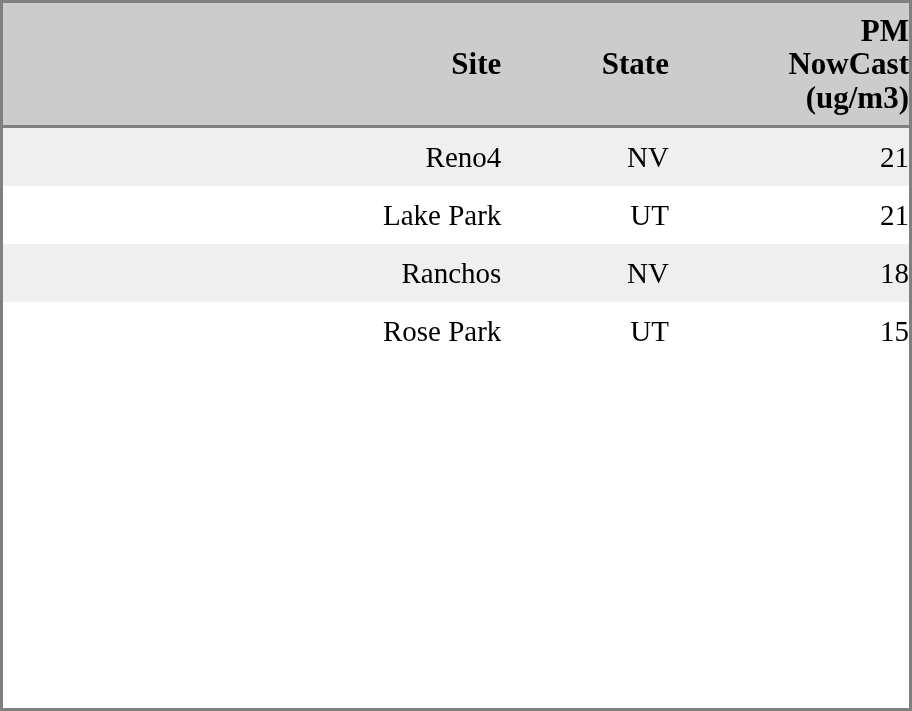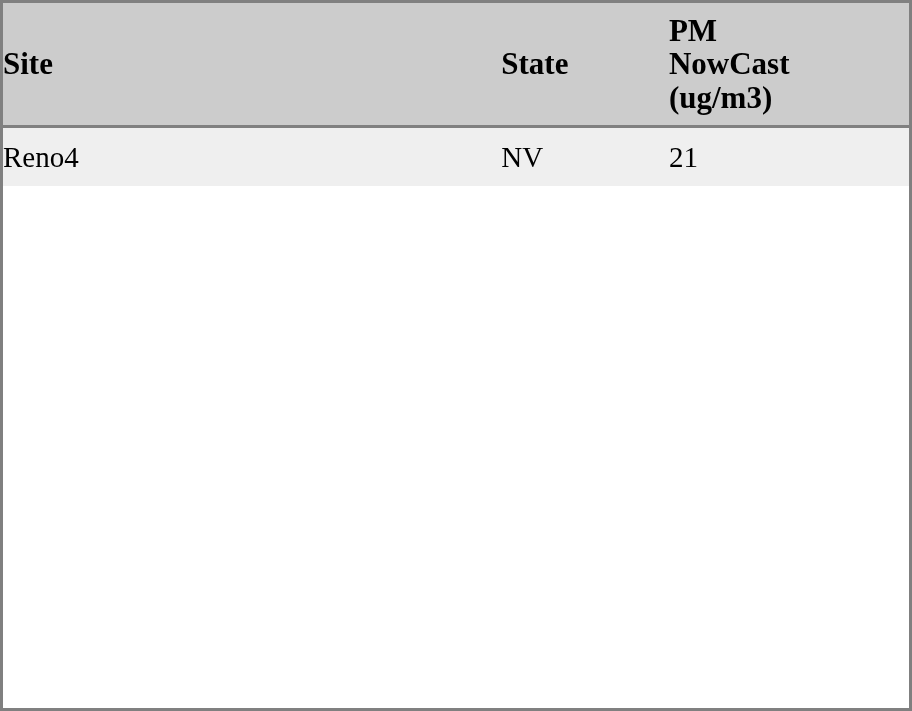--- a/index.html
+++ b/index.html
@@ -20,21 +20,21 @@
     border: 3px solid #808080;
     background: #ffffff;
   }
   table.data-table {
     width: 100%;
     border-collapse: collapse;
     table-layout: fixed;
   }
   table.data-table th,
   table.data-table td {
-    text-align: left;
+    text-align: right;
     vertical-align: middle;
     padding: 0;
   }
   thead tr.header-row {
     background: #cccccc;
   }
   thead th {
     font-weight: bold;
     font-size: 31px;
     color: #000000;
@@ -86,15 +86,30 @@
           <span class="hdr-line">(ug/m3)</span>
         </th>
       </tr>
     </thead>
     <tbody>
       <tr class="row-odd">
         <td>Reno4</td>
         <td>NV</td>
         <td>21</td>
       </tr>
+      <tr class="row-even">
+        <td>Lake Park</td>
+        <td>UT</td>
+        <td>21</td>
+      </tr>
+      <tr class="row-odd">
+        <td>Ranchos</td>
+        <td>NV</td>
+        <td>18</td>
+      </tr>
+      <tr class="row-even">
+        <td>Rose Park</td>
+        <td>UT</td>
+        <td>15</td>
+      </tr>
     </tbody>
   </table>
 </div>
 
 </body></html>

